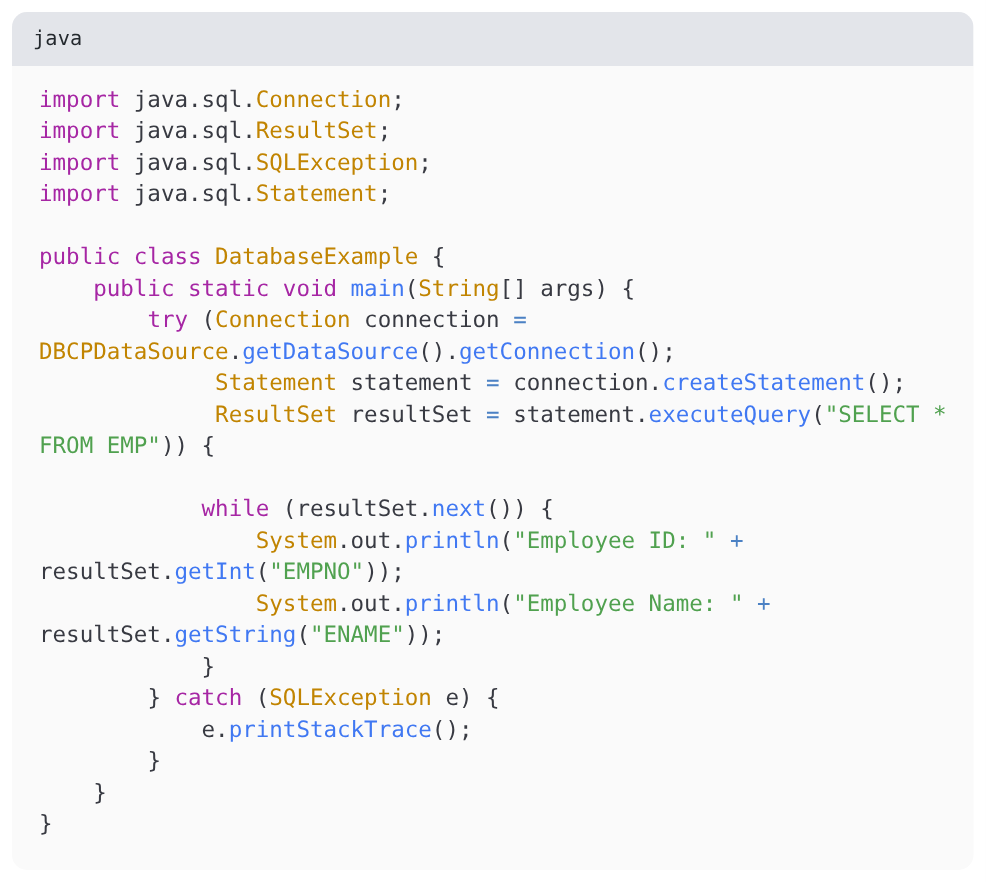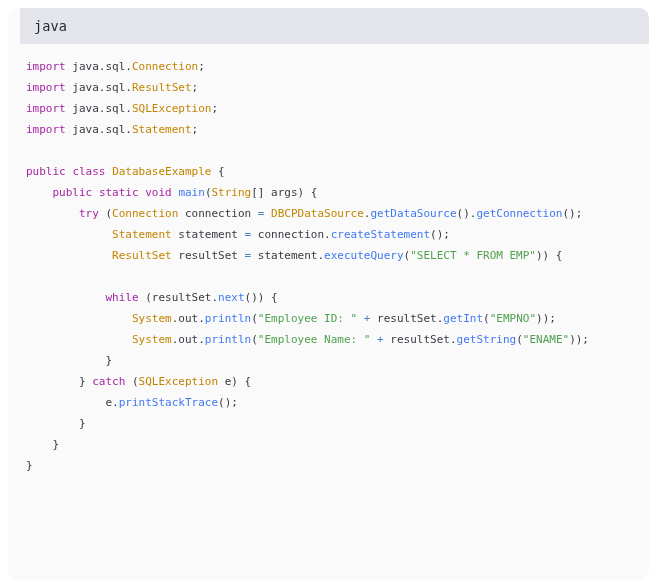--- a/index.html
+++ b/index.html
@@ -24,37 +24,36 @@
     overflow: hidden;
     box-sizing: border-box;
   }
   #code-header {
     height: 36px;
     background: #e3e5ea;
     display: flex;
     align-items: center;
     padding: 0 14px;
     box-sizing: border-box;
-    margin-left: 12px;
   }
   #code-lang-label {
     font-family: "DejaVu Sans Mono", monospace;
     font-size: 13.5px;
     color: #24292e;
     letter-spacing: 0.1px;
   }
   #code-body {
     padding: 12px 10px 10px 18px;
     box-sizing: border-box;
   }
   pre#code-pre {
     margin: 0;
     padding: 0;
     font-family: "DejaVu Sans Mono", monospace;
-    font-size: 11px;
+    font-size: 15px;
     line-height: 21px;
     color: #383a42;
     white-space: pre-wrap;
     word-break: break-word;
     overflow-wrap: break-word;
     tab-size: 4;
   }
   
   .tok-keyword   { color: #a626a4; }
   .tok-class     { color: #c18401; }

